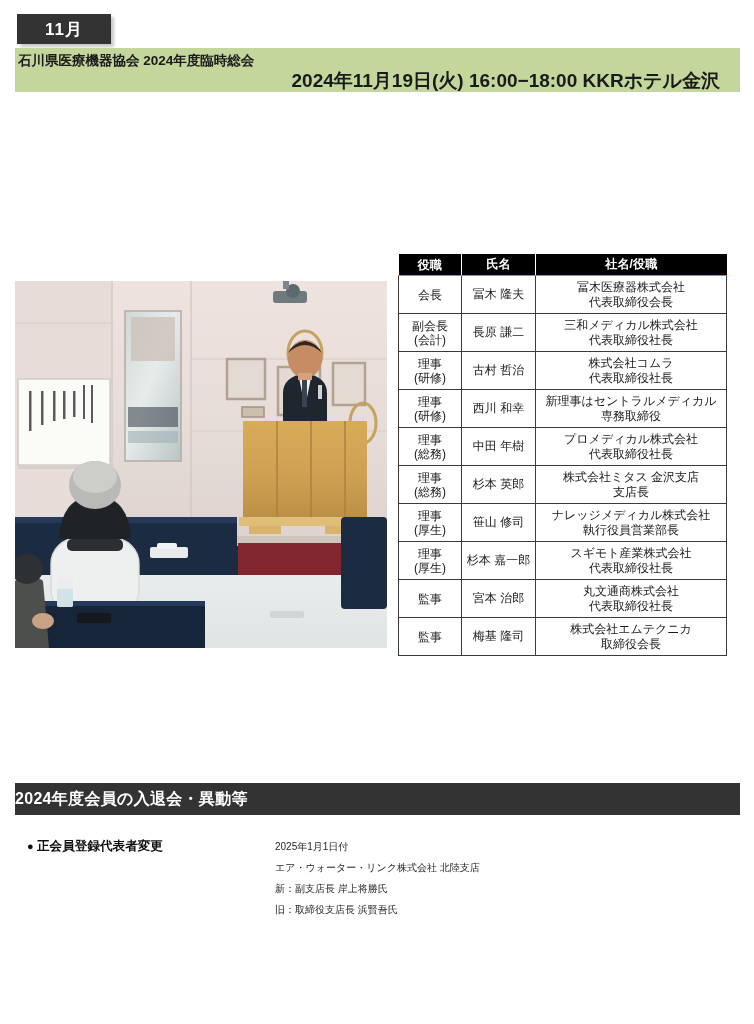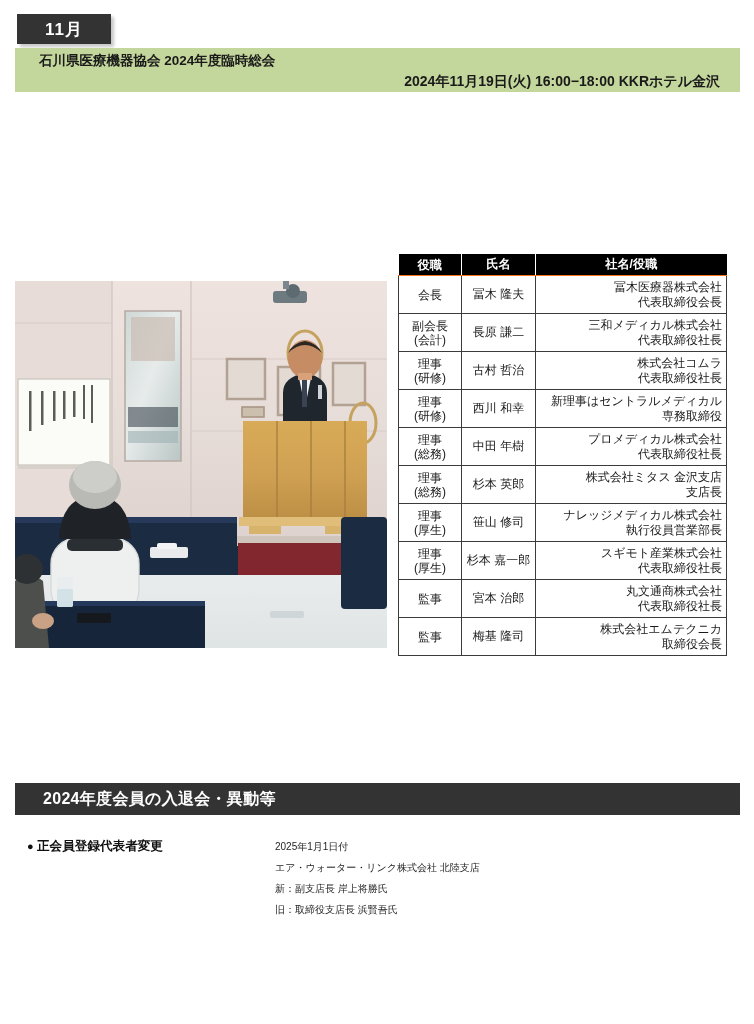--- a/index.html
+++ b/index.html
@@ -37,31 +37,31 @@
   }
 
   
   .event-bar {
     position: absolute;
     left: 15px;
     top: 48px;
     width: 725px;
     height: 44px;
     background: #c3d69b;
-    padding: 3px 8px 0 24px;
+    padding: 3px 8px 0 3px;
   }
   .event-title {
     font-size: 13.5px;
     font-weight: bold;
     color: #1a1a1a;
     line-height: 20px;
     white-space: nowrap;
   }
   .event-when {
-    font-size: 14px;
+    font-size: 19px;
     font-weight: bold;
     color: #1a1a1a;
     line-height: 20px;
     text-align: right;
     padding-right: 12px;
     white-space: nowrap;
   }
 
   
   .body-text {
@@ -111,40 +111,40 @@
   .officers-table td {
     border: 1px solid #3b3b3b;
     font-size: 12px;
     color: #1a1a1a;
     padding: 3px 4px;
     vertical-align: middle;
     height: 38px;
   }
   .col-role  { width: 62px;  text-align: center; line-height: 14px; font-weight: bold; }
   .col-name  { width: 73px;  text-align: center; line-height: 15px; }
-  .col-corp  { width: 188px; text-align: right;  line-height: 14.5px; }
+  .col-corp  { width: 188px; text-align: center;  line-height: 14.5px; }
   .officers-table tbody tr td.col-role { font-weight: normal; }
   .officers-table .role-line1 { display: block; }
   .officers-table .role-line2 { display: block; }
   .corp-line { display: block; white-space: nowrap; }
 
   
   .section-bar {
     position: absolute;
     left: 15px;
     top: 783px;
     width: 725px;
     height: 32px;
     background: #333333;
     color: #ffffff;
     font-size: 16px;
     font-weight: bold;
     display: flex;
     align-items: center;
-    padding-left: 28px;
+    padding-left: 0;
     letter-spacing: 0.3px;
   }
 
   
   .changes {
     position: absolute;
     left: 27px;
     top: 836px;
     width: 700px;
   }

